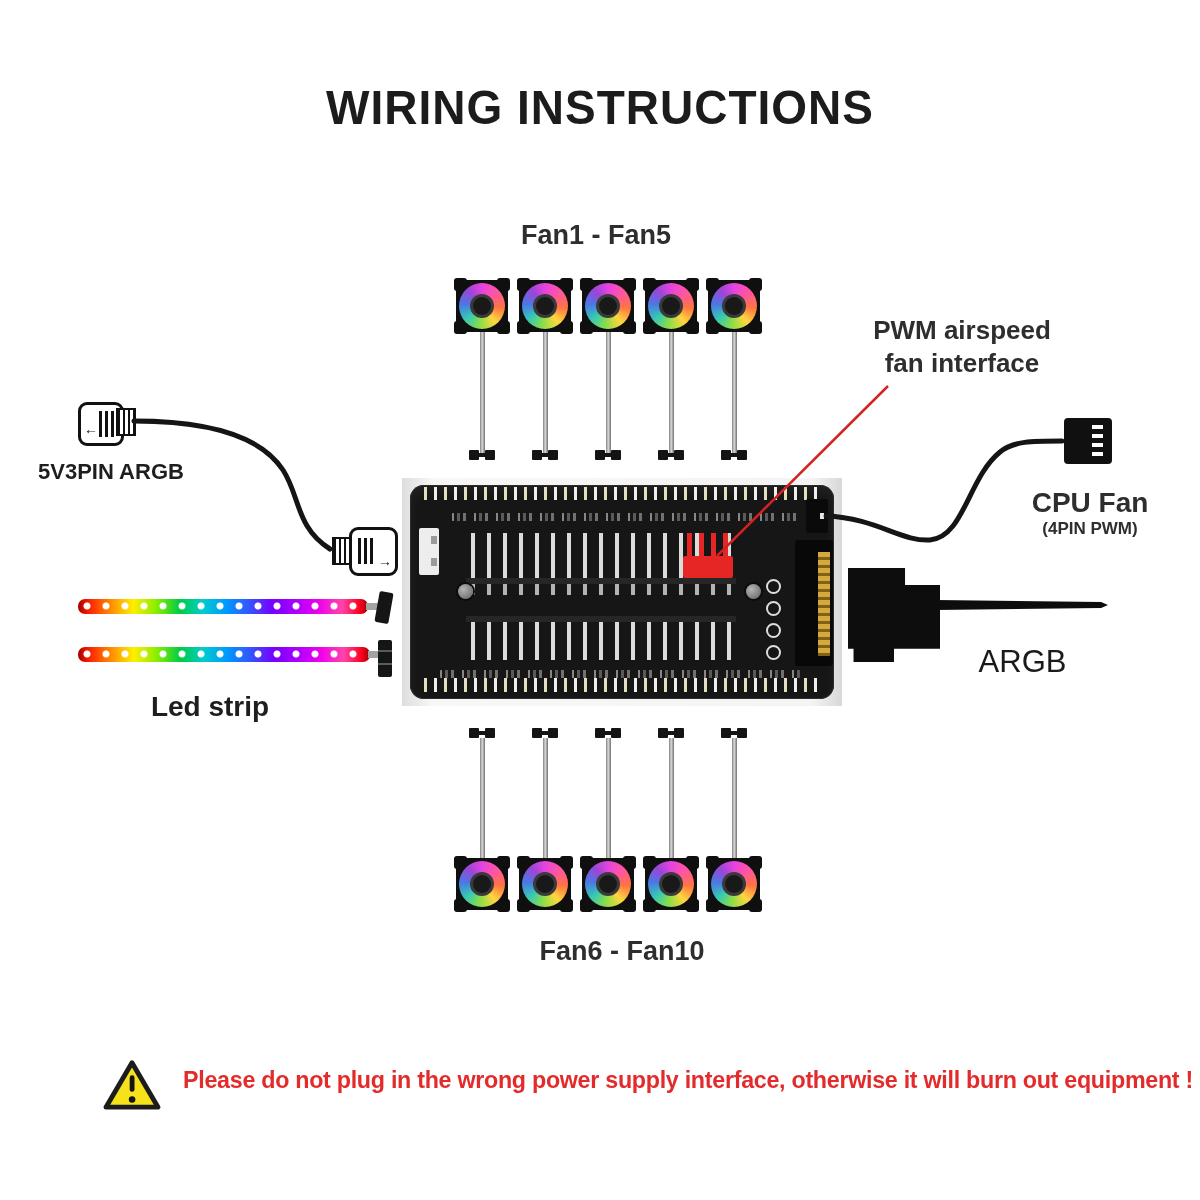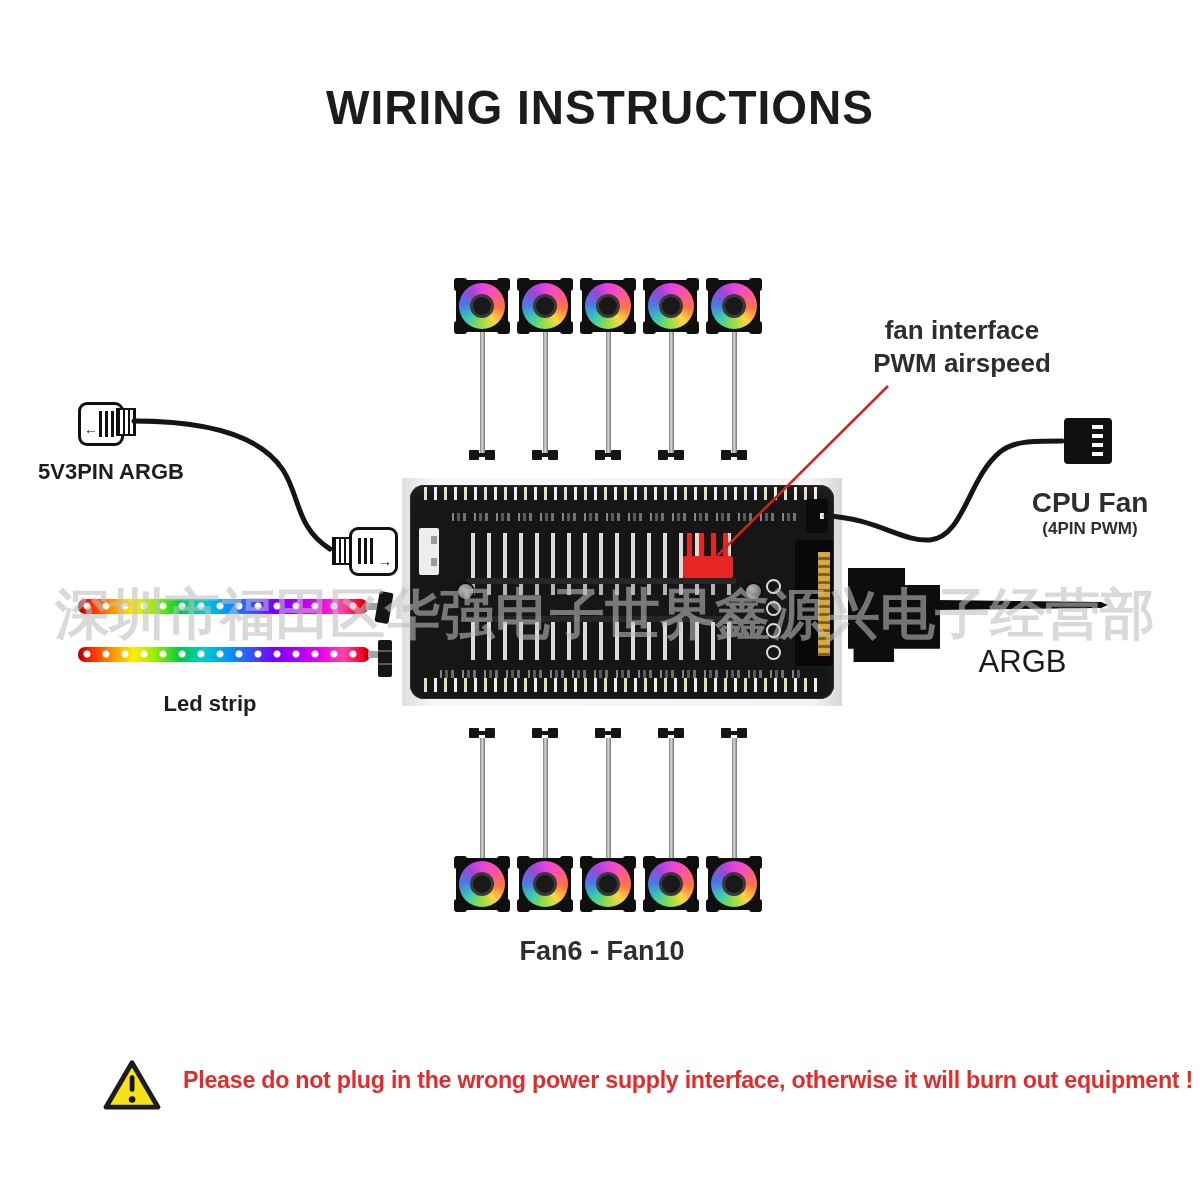--- a/index.html
+++ b/index.html
@@ -9,21 +9,21 @@
   .abs{position:absolute;}
   .lbl{position:absolute;color:#2d2d2d;white-space:nowrap;}
 
   
   .title{position:absolute;left:0;right:0;top:80px;text-align:center;
          font-size:46px;font-weight:bold;letter-spacing:1px;color:#1c1c1c;
          transform:scaleY(1.04);}
 
   
   .fan-lbl-top{left:446px;top:220px;width:300px;text-align:center;font-size:27px;font-weight:bold;color:#2e2e2e;}
-  .fan-lbl-bot{left:452px;top:936px;width:300px;text-align:center;font-size:27px;font-weight:bold;color:#2e2e2e;}
+  .fan-lbl-bot{left:472px;top:936px;width:300px;text-align:center;font-size:27px;font-weight:bold;color:#2e2e2e;}
 
   
   .c1{--cx:482px;} .c2{--cx:545px;} .c3{--cx:608px;} .c4{--cx:671px;} .c5{--cx:734px;}
 
   
   .fan{position:absolute;width:52px;height:52px;left:calc(var(--cx) - 26px);}
   .ftop{top:280px;} .fbot{top:858px;}
   .fan .frame{position:absolute;inset:0;background:#0f0f0f;border-radius:8px;}
   .fan .ear{position:absolute;left:-2px;top:-2px;width:13px;height:13px;background:#0f0f0f;border-radius:3px;
             box-shadow:43px 0 #0f0f0f,0 43px #0f0f0f,43px 43px #0f0f0f;}
@@ -112,21 +112,21 @@
         linear-gradient(90deg,#a00 0%,#f20 4%,#f80 11%,#fe0 19%,#8e0 27%,#0c4 35%,#0cc 43%,#09f 51%,#35f 59%,#70f 67%,#a0f 75%,#e0e 83%,#f4a 91%,#f02 97%,#900 100%);
        background-size:19px 15px,100% 100%;background-repeat:repeat-x,no-repeat;}
   .s1{left:78px;top:599px;width:290px;}
   .s2{left:78px;top:647px;width:292px;}
   .stub{position:absolute;width:12px;height:7px;background:#a3a3a3;z-index:5;}
   .st1{left:366px;top:603px;} .st2{left:368px;top:651px;}
   .sconn{position:absolute;width:14px;background:#151515;border-radius:2px;z-index:5;}
   .sc1{left:377px;top:592px;height:31px;transform:rotate(10deg);}
   .sc2{left:378px;top:640px;height:37px;
        background:linear-gradient(#151515 0 10px,#5a5a5a 10px 12px,#151515 12px 23px,#5a5a5a 23px 25px,#151515 25px);}
-  .led-lbl{left:120px;top:691px;width:180px;text-align:center;font-size:22px;font-weight:bold;color:#1e1e1e;}
+  .led-lbl{left:120px;top:691px;width:180px;text-align:center;font-size:28px;font-weight:bold;color:#1e1e1e;}
 
   
   .satablock{left:848px;top:568px;width:92px;height:94px;background:#0d0d0d;z-index:6;
        clip-path:polygon(0% 0%,62% 0%,62% 18%,100% 18%,100% 86%,50% 86%,50% 100%,6% 100%,6% 86%,0% 86%);}
   .satawire{left:936px;top:600px;width:172px;height:10px;background:#0d0d0d;z-index:6;
        clip-path:polygon(0 0,96% 20%,100% 50%,96% 80%,0 100%);}
   .sata-lbl{left:955px;top:644px;width:135px;text-align:center;font-size:31px;color:#1a1a1a;}
 
   
   .warnicon{position:absolute;left:100px;top:1058px;width:64px;height:54px;z-index:20;}
@@ -138,20 +138,21 @@
        color:#bfbfbf;opacity:.58;white-space:nowrap;z-index:40;pointer-events:none;
        font-family:"DejaVu Sans","Liberation Sans",sans-serif;}
 </style>
 </head>
 <body>
 
 <div class="stage">
 
   <div class="title">WIRING INSTRUCTIONS</div>
 
+  <div class="lbl fan-lbl-top">Fan1 - Fan5</div>
 
   <div class="fan ftop c1">
       <div class="frame"></div>
       <div class="ear"></div>
       <div class="ring"></div>
       <div class="hubcap"></div>
     </div>
   <div class="fan ftop c2">
       <div class="frame"></div>
       <div class="ear"></div>
@@ -212,22 +213,22 @@
   <div class="hubpart pwmred-pins"></div>
   <div class="hubpart pwmred-body"></div>
 
   <svg class="wires" viewBox="0 0 1200 1200">
     <path class="wire" d="M 134 421 C 215 421 262 438 283 470 C 300 496 296 528 330 549"></path>
     <path class="wire" d="M 826 516 C 876 518 902 542 930 540 C 964 537 968 478 1000 452 C 1013 441 1032 441 1062 441"></path>
     <line class="redline" x1="888" y1="386" x2="717" y2="556" stroke="#d42222"></line>
   </svg>
 
   <div class="abs pwm-lbl">
+    <div>PWM airspeed</div>
     <div>fan interface</div>
-    <div>PWM airspeed</div>
   </div>
 
   <div class="abs cpuconn">
     <div class="cpupins"></div>
   </div>
   <div class="lbl cpu-lbl">CPU Fan</div>
   <div class="lbl cpu-sub">(4PIN PWM)</div>
 
   <div class="abs argb1">
     <div class="stripes"></div>
@@ -297,15 +298,14 @@
 
   <div class="lbl fan-lbl-bot">Fan6 - Fan10</div>
 
   <svg class="warnicon" viewBox="0 0 64 56">
     <path d="M32 5 L59 51 L5 51 Z" fill="#f6e21b" stroke="#1c1c1c" stroke-width="5" stroke-linejoin="round"></path>
     <rect x="29.6" y="18" width="5" height="17" rx="2.4" fill="#141414"></rect>
     <circle cx="32.1" cy="43" r="3.4" fill="#141414"></circle>
   </svg>
   <div class="warntext" style="color:#e32b2b;">Please do not plug in the wrong power supply interface, otherwise it will burn out equipment !</div>
 
-  <div class="watermark">深圳市福田区华强电子世界鑫源兴电子经营部</div>
 
 </div>
 
 </body></html>

